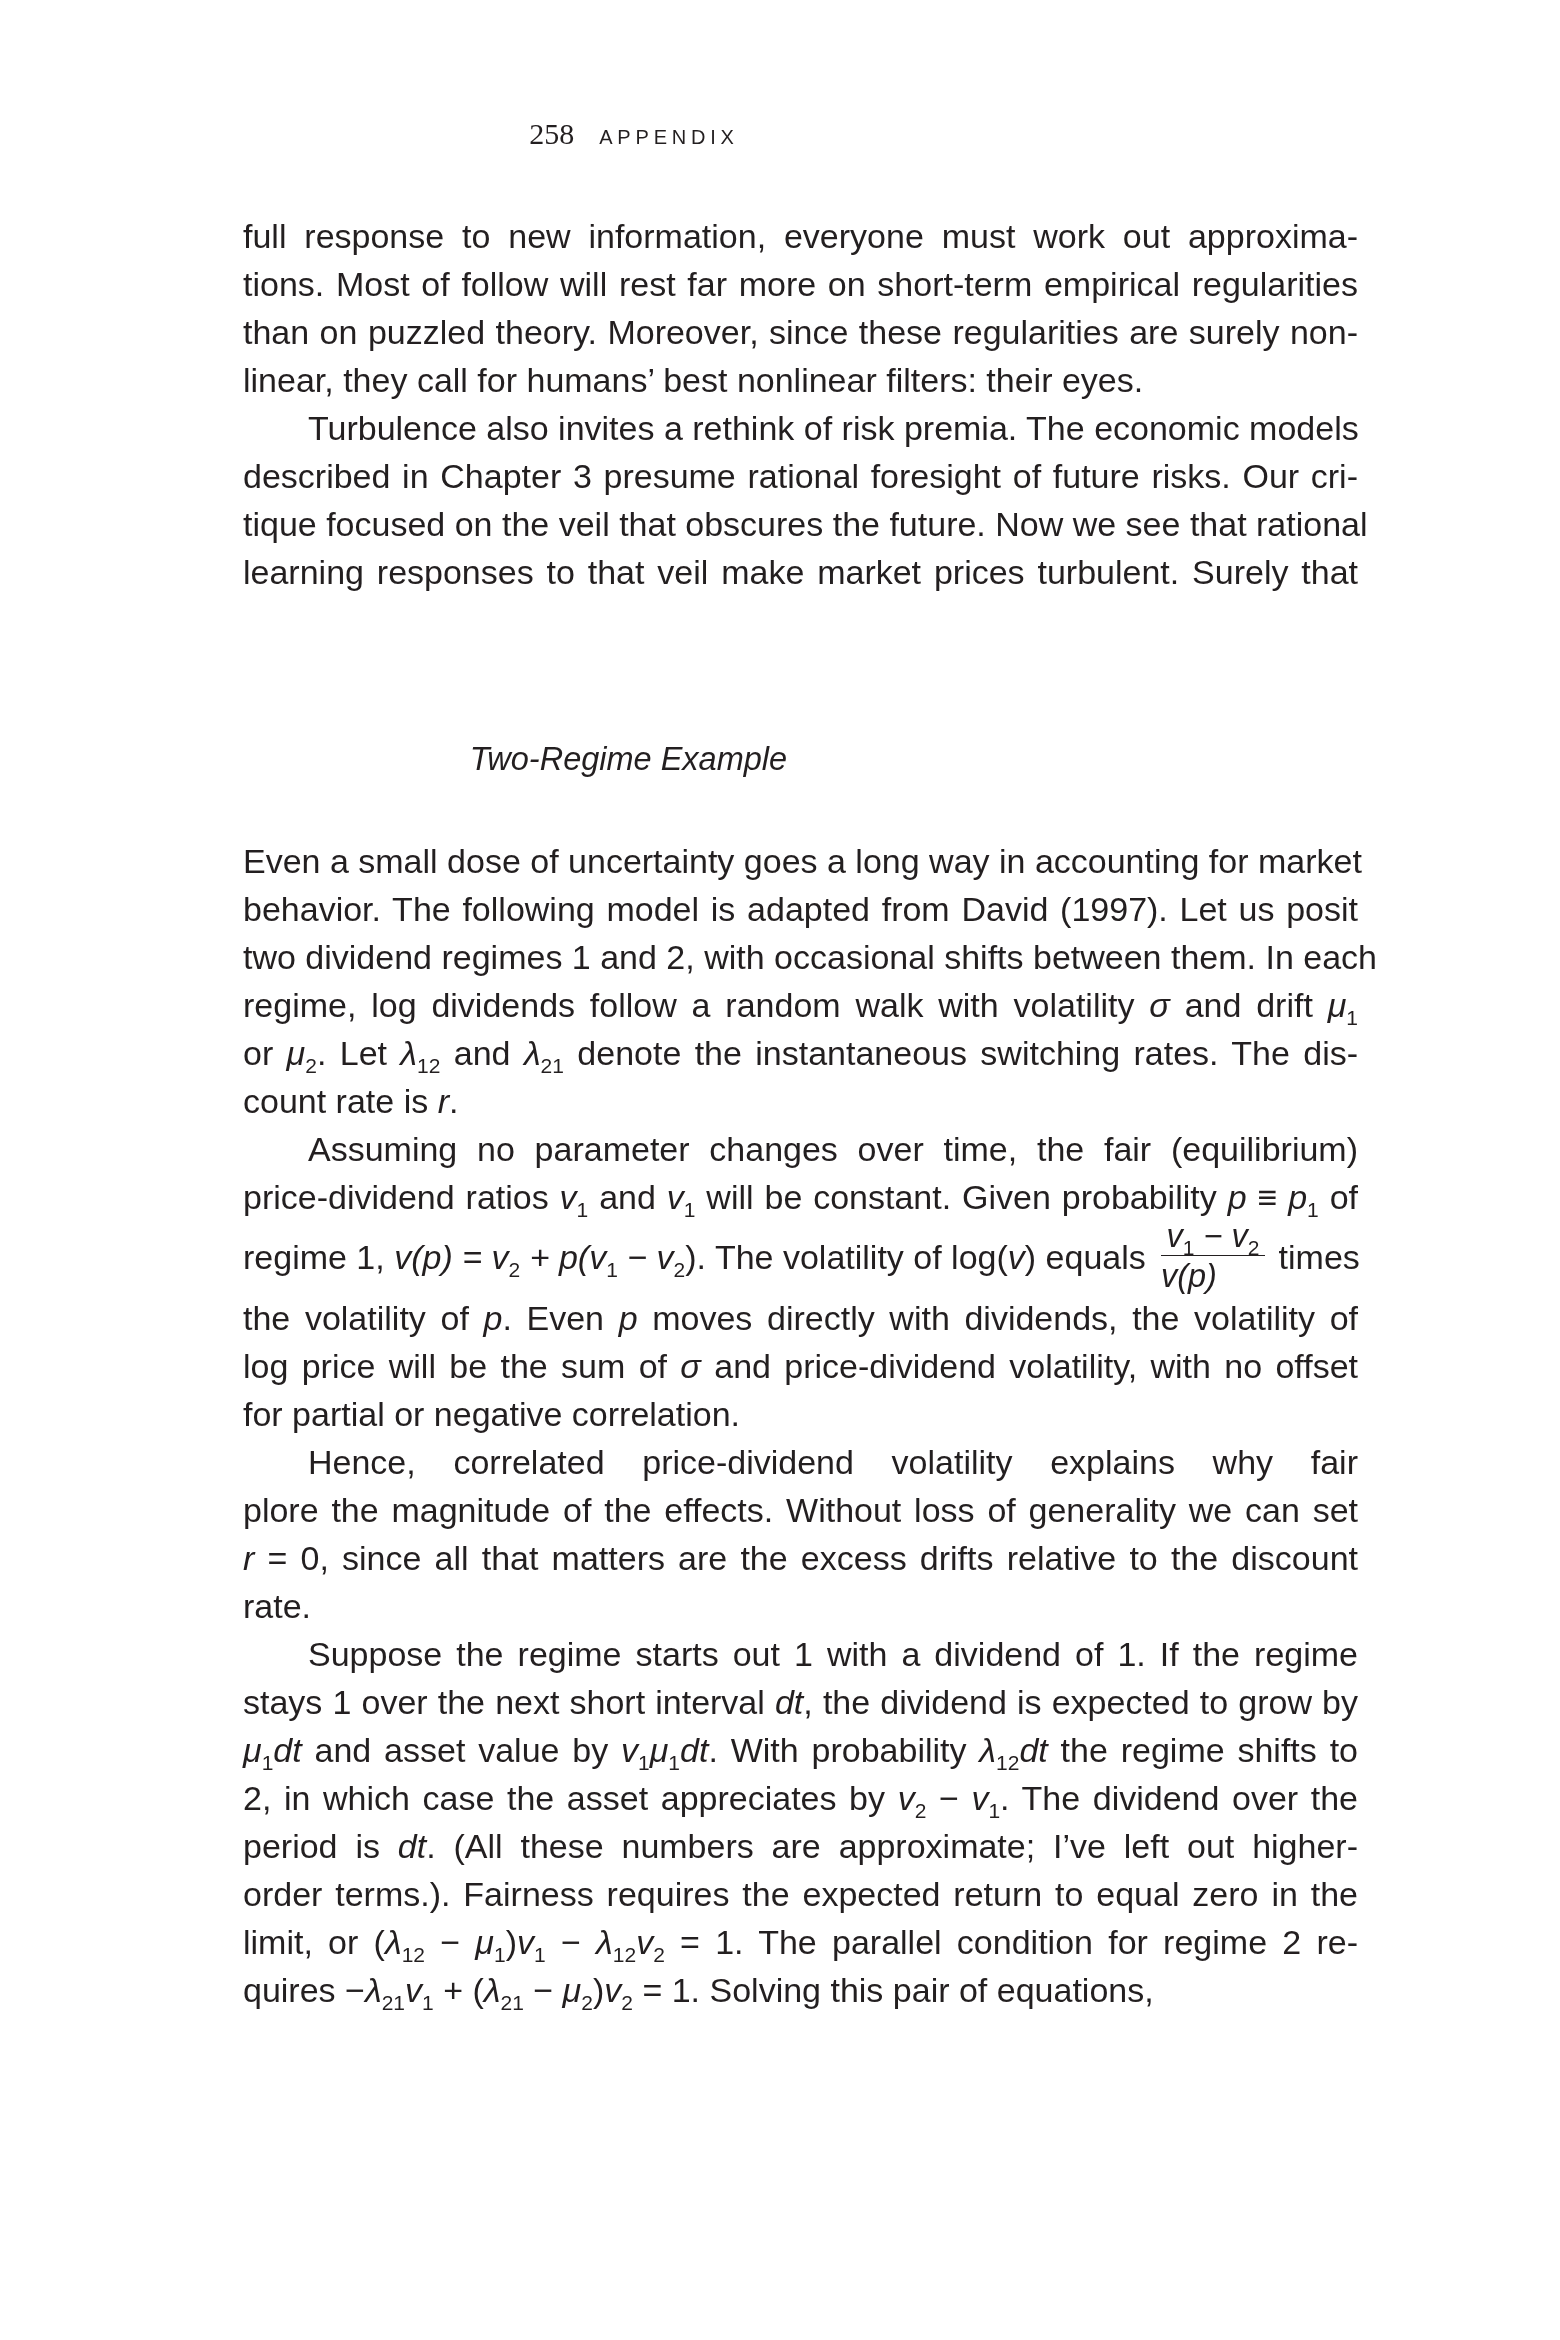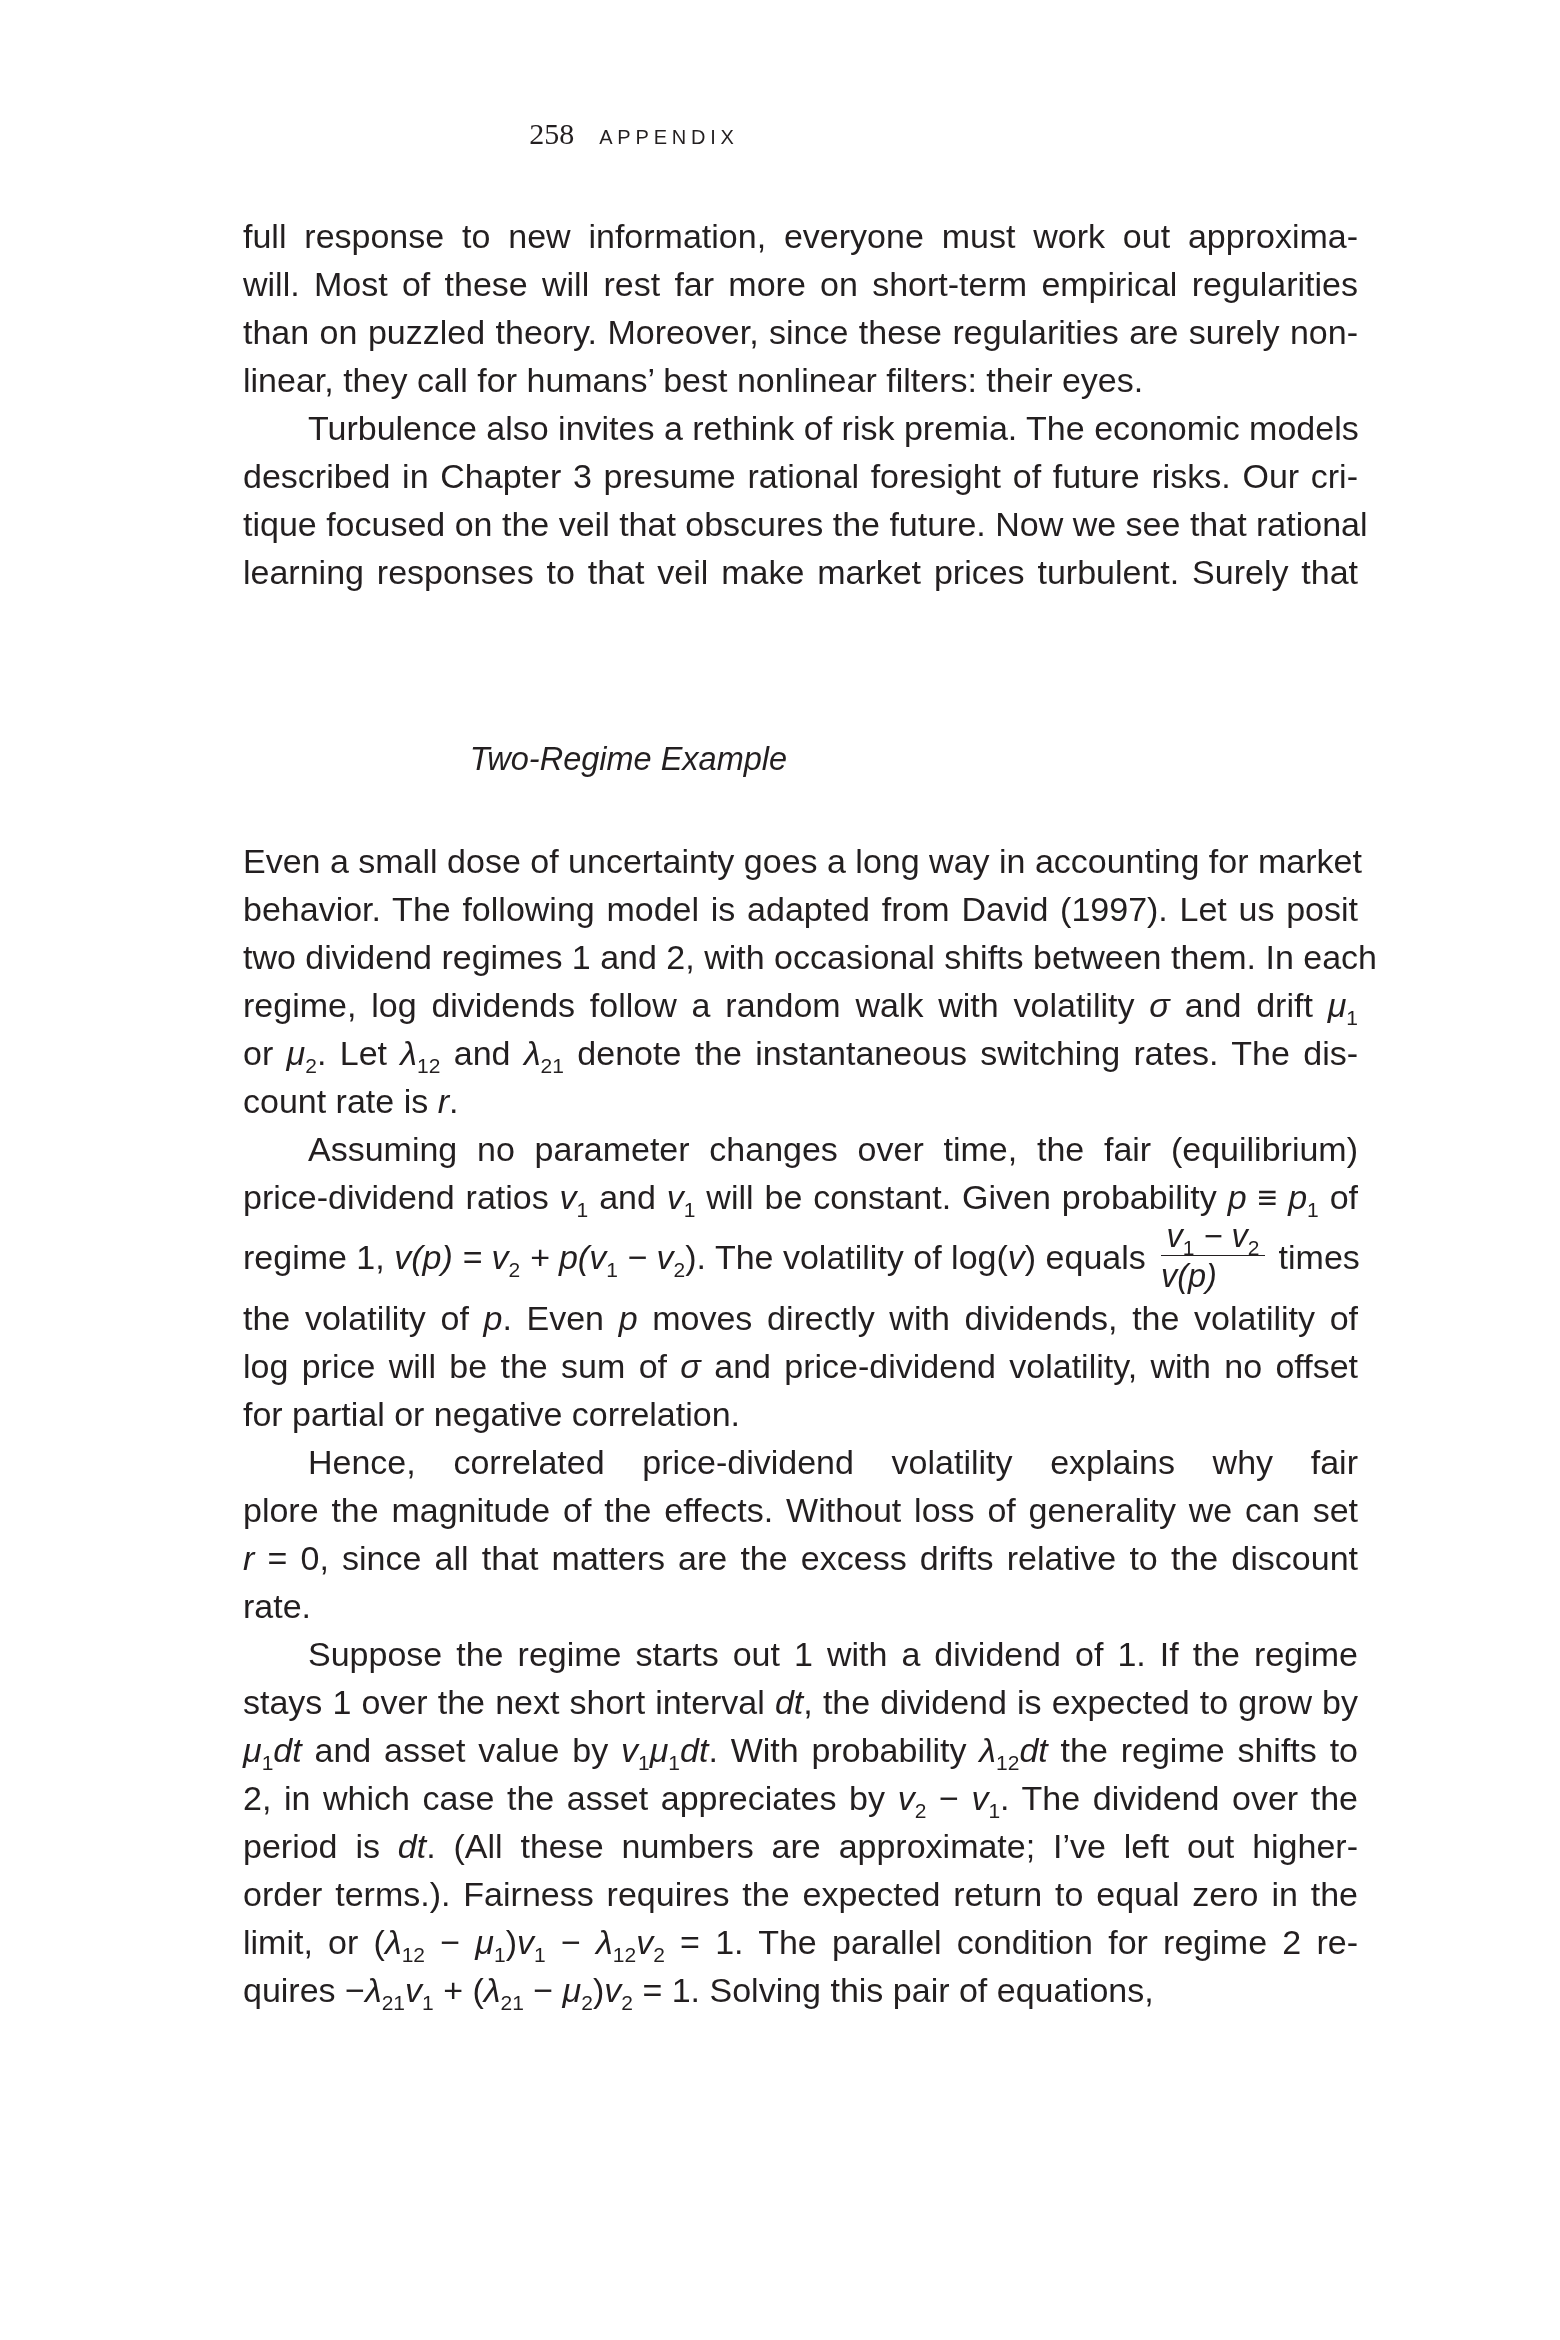--- a/index.html
+++ b/index.html
@@ -107,21 +107,21 @@
 <body>
 
 <div class="running-head">
   <span class="page-num">258</span>
   <span class="section-label">APPENDIX</span>
 </div>
 
 <div class="text-block block-1">
   <div class="para">
     <span class="line">full response to new information, everyone must work out approxima-</span>
-    <span class="line">will. Most of these will rest far more on short-term empirical regularities</span>
+    <span class="line">tions. Most of follow will rest far more on short-term empirical regularities</span>
     <span class="line">than on puzzled theory. Moreover, since these regularities are surely non-</span>
     <span class="line last">linear, they call for humans’ best nonlinear filters: their eyes.</span>
   </div>
   <div class="para">
     <span class="line first-indent">Turbulence also invites a rethink of risk premia. The economic models</span>
     <span class="line">described in Chapter 3 presume rational foresight of future risks. Our cri-</span>
     <span class="line">tique focused on the veil that obscures the future. Now we see that rational</span>
     <span class="line">learning responses to that veil make market prices turbulent. Surely that</span>
   </div>
 </div>

